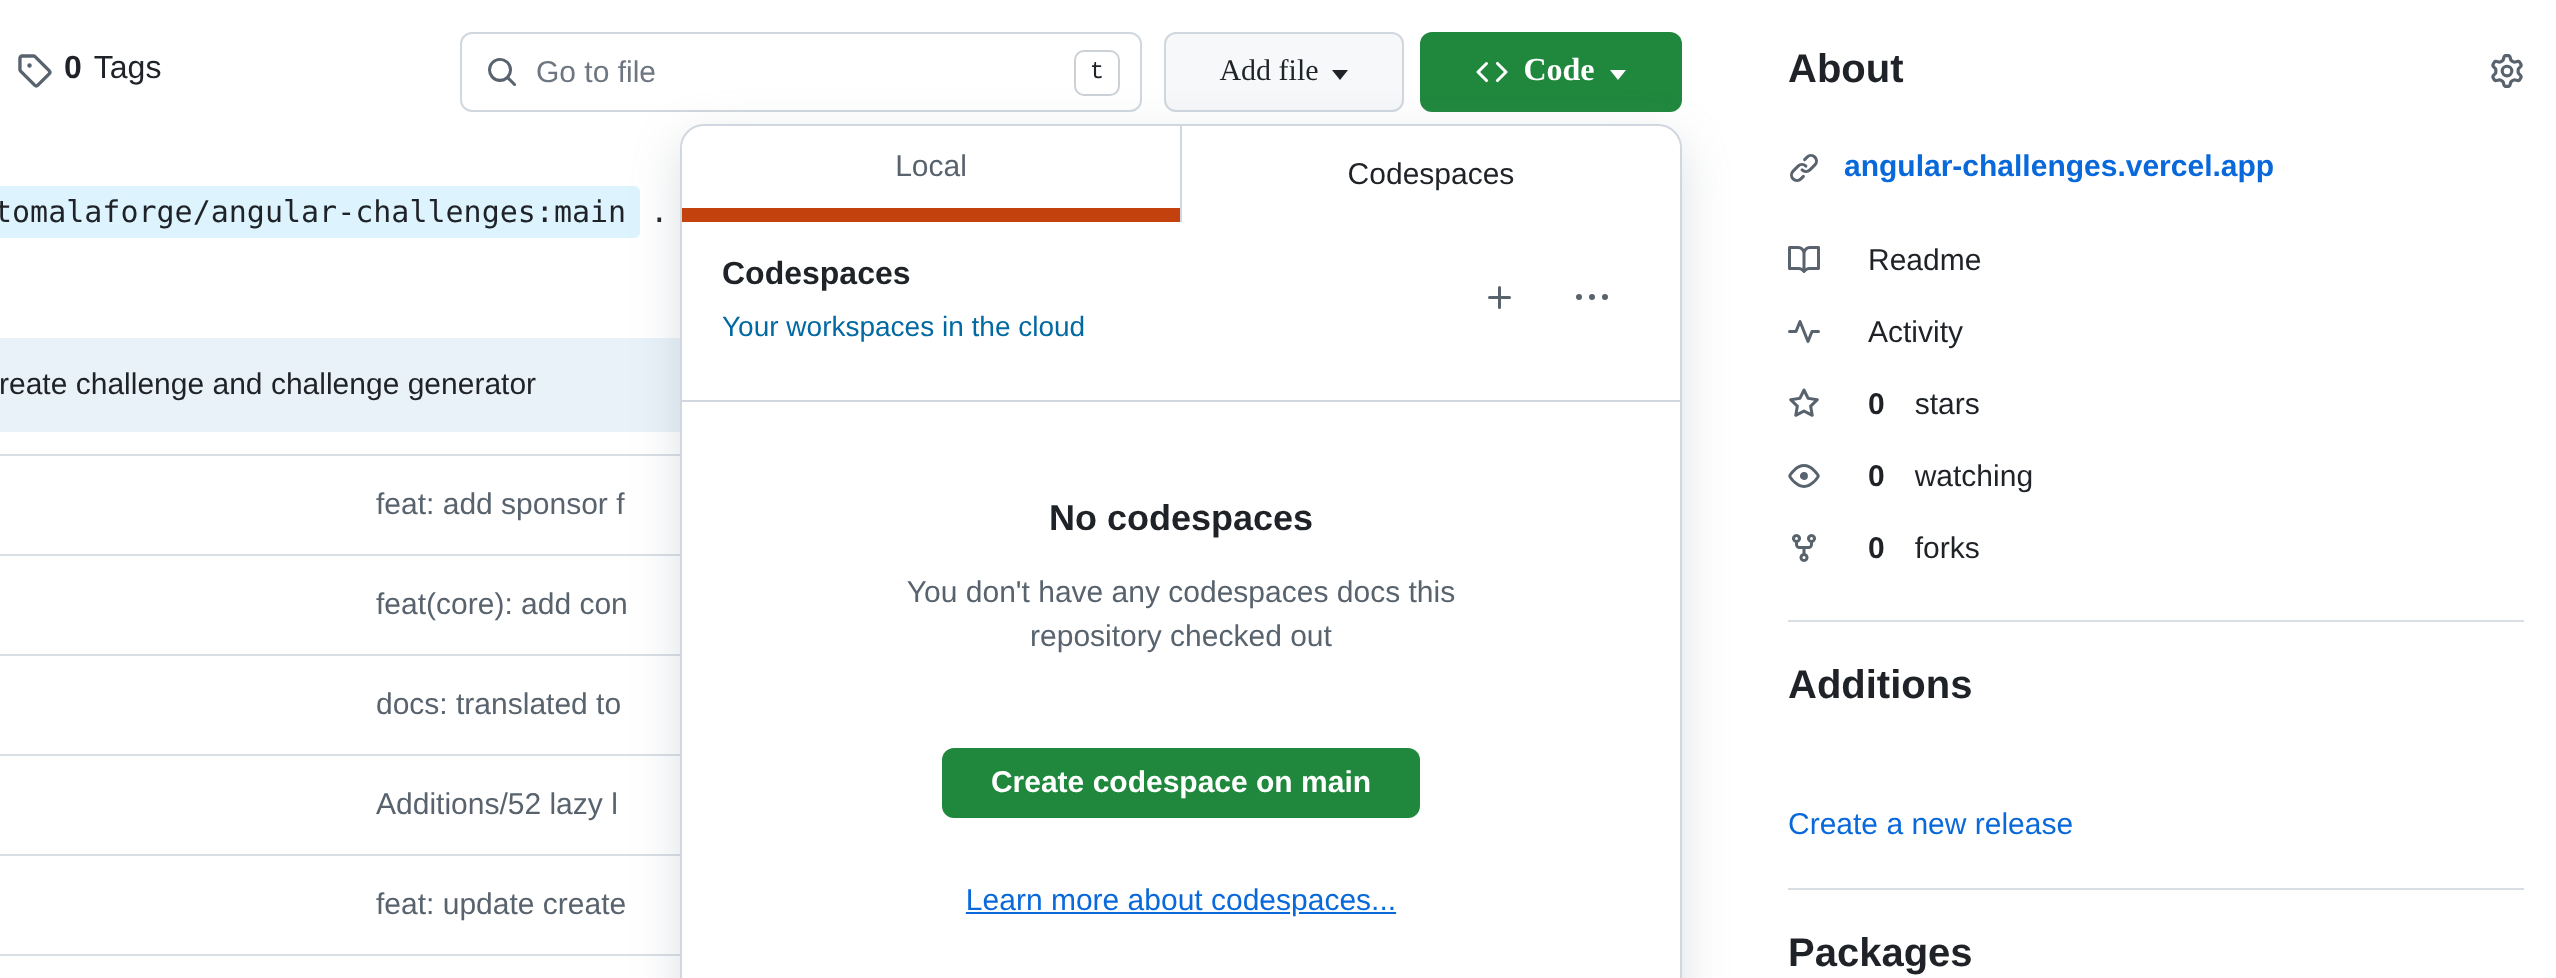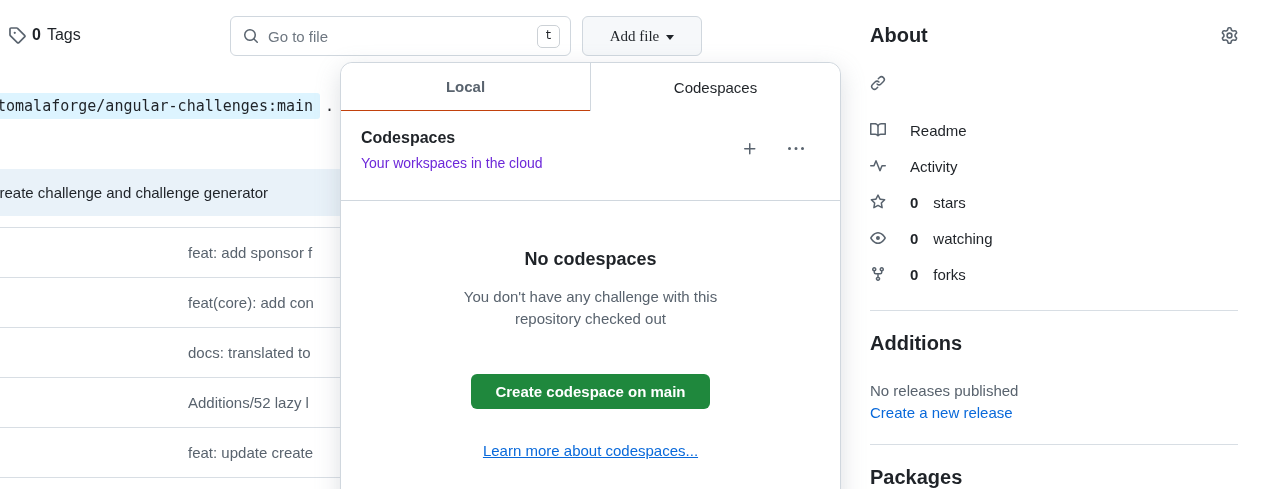--- a/index.html
+++ b/index.html
@@ -41,37 +41,37 @@
   .file-table { position:absolute; left:0; top:227px; width:841px; border-top:1px solid #d8dee4; }
   .file-row { height:50px; line-height:50px; border-bottom:1px solid #d8dee4;
     padding-left:188px; font-size:15px; color:#59636e; white-space:nowrap; overflow:hidden; cursor:pointer; }
 
   
   .panel { position:absolute; left:340px; top:62px; width:501px; height:460px; background:#fff;
     border:1px solid #d0d7de; border-radius:12px; box-shadow:0 8px 24px rgba(140,149,159,0.3); z-index:10; }
   .tabs { display:flex; height:48px; }
   .tab { flex:1; display:flex; align-items:center; justify-content:center; background:#fff;
     border:none; font-size:15px; cursor:pointer; font-family:inherit; }
-  .tab-local { color:#59636e; border-bottom:1px solid #c2410c; border-top-left-radius:12px;font-weight:bold; }
+  .tab-local { color:#59636e; border-bottom:7px solid #c2410c; border-top-left-radius:12px; }
   .tab-codespaces { color:#1f2328; border-left:1px solid #d0d7de; border-top-right-radius:12px; }
   .cs-header { height:90px; padding:18px 36px 0 20px; border-bottom:1px solid #d0d7de;
     display:flex; justify-content:space-between; }
   .cs-header .title { font-size:16px; font-weight:700; }
-  .cs-header .subtitle { font-size:14px; color:#6d28d9; margin-top:8px; }
+  .cs-header .subtitle { font-size:14px; color:#0369a1; margin-top:8px; }
   .cs-actions { display:flex; gap:30px; align-items:flex-start; padding-top:12px; }
   .icon-btn { background:none; border:none; color:#59636e; cursor:pointer; padding:0; }
   .empty { text-align:center; }
   .empty h3 { margin-top:48px; font-size:18px; font-weight:700; color:#1f2328; }
   .empty p { margin:16px auto 0; max-width:310px; font-size:15px; line-height:1.45; color:#59636e; }
   .cta { display:inline-block; margin-top:44px; padding:9px 24px; background:#1f883d; color:#fff;
     border:none; border-radius:6px; font-size:15px; font-weight:600; cursor:pointer; font-family:inherit;text-align:right; }
   .learn { display:block; margin-top:33px; color:#0969da; font-size:15px; text-decoration:underline; cursor:pointer; }
 
   
-  .sidebar { position:absolute; left:870px; top:0; width:368px; height:489px; }
+  .sidebar { position:absolute; left:894px; top:0; width:368px; height:489px; }
   .sidebar .h2 { position:absolute; font-size:20px; font-weight:700; color:#1f2328; }
   .about-title { top:24px; left:0; }
   .gear-btn { position:absolute; top:27px; right:0; }
   .website-row { position:absolute; top:75px; left:0; display:flex; align-items:center; gap:12px; }
   .website-row .icon { color:#59636e; }
   .website-link { font-size:15px; font-weight:700; color:#0969da; text-decoration:none; cursor:pointer; }
   .about-items { position:absolute; top:119px; left:0; }
   .about-item { display:flex; align-items:center; gap:24px; height:22px; margin-bottom:14px;
     font-size:15px; color:#1f2328; cursor:pointer; }
   .about-item .icon { color:#59636e; }
@@ -123,20 +123,29 @@
     </span>
     <span class="placeholder">Go to file</span>
     <span class="kbd">t</span>
   </div>
 
   <button class="btn add-file">
     <span>Add file</span>
     <span class="caret"></span>
   </button>
 
+  <button class="btn code-btn">
+    <span>
+      <svg width="16" height="16" viewBox="0 0 16 16" fill="currentColor">
+          <path d="M4.72 3.22a.75.75 0 0 1 1.06 1.06L2.06 8l3.72 3.72a.75.75 0 1 1-1.06 1.06L.47 8.53a.75.75 0 0 1 0-1.06l4.25-4.25Zm6.56 0a.75.75 0 1 0-1.06 1.06L13.94 8l-3.72 3.72a.75.75 0 1 0 1.06 1.06l4.25-4.25a.75.75 0 0 0 0-1.06l-4.25-4.25Z"></path>
+        </svg>
+    </span>
+    <span>Code</span>
+    <span class="caret"></span>
+  </button>
 
   <div class="panel">
     <div class="tabs">
       <button class="tab tab-local">Local</button>
       <button class="tab tab-codespaces">Codespaces</button>
     </div>
     <div class="cs-header">
       <div>
         <div class="title">Codespaces</div>
         <div class="subtitle">Your workspaces in the cloud</div>
@@ -153,21 +162,21 @@
           <span>
             <svg width="16" height="16" viewBox="0 0 16 16" fill="currentColor">
                 <path d="M8 9a1.5 1.5 0 1 0 0-3 1.5 1.5 0 0 0 0 3ZM1.5 9a1.5 1.5 0 1 0 0-3 1.5 1.5 0 0 0 0 3Zm13 0a1.5 1.5 0 1 0 0-3 1.5 1.5 0 0 0 0 3Z"></path>
               </svg>
           </span>
         </button>
       </div>
     </div>
     <div class="empty">
       <h3>No codespaces</h3>
-      <p>You don't have any challenge with this repository checked out</p>
+      <p>You don't have any codespaces docs this repository checked out</p>
       <button class="cta">Create codespace on main</button>
       <a class="learn">Learn more about codespaces...</a>
     </div>
   </div>
 
   <div class="sidebar">
     <h2 class="h2 about-title">About</h2>
     <button class="icon-btn gear-btn">
       <span>
         <svg width="17" height="17" viewBox="0 0 16 16" fill="currentColor">
@@ -175,20 +184,21 @@
           </svg>
       </span>
     </button>
 
     <div class="website-row">
       <span class="icon">
         <svg width="16" height="16" viewBox="0 0 16 16" fill="currentColor">
             <path d="m7.775 3.275 1.25-1.25a3.5 3.5 0 1 1 4.95 4.95l-2.5 2.5a3.5 3.5 0 0 1-4.95 0 .751.751 0 0 1 .018-1.042.751.751 0 0 1 1.042-.018 1.998 1.998 0 0 0 2.83 0l2.5-2.5a2.002 2.002 0 0 0-2.83-2.83l-1.25 1.25a.751.751 0 0 1-1.042-.018.751.751 0 0 1-.018-1.042Zm-4.69 9.64a1.998 1.998 0 0 0 2.83 0l1.25-1.25a.751.751 0 0 1 1.042.018.751.751 0 0 1 .018 1.042l-1.25 1.25a3.5 3.5 0 1 1-4.95-4.95l2.5-2.5a3.5 3.5 0 0 1 4.95 0 .751.751 0 0 1-.018 1.042.751.751 0 0 1-1.042.018 1.998 1.998 0 0 0-2.83 0l-2.5 2.5a1.998 1.998 0 0 0 0 2.83Z"></path>
           </svg>
       </span>
+      <a class="website-link">angular-challenges.vercel.app</a>
     </div>
 
     <div class="about-items">
       <div class="about-item">
         <span class="icon">
           <svg width="16" height="16" viewBox="0 0 16 16" fill="currentColor">
               <path d="M0 1.75A.75.75 0 0 1 .75 1h4.253c1.227 0 2.317.59 3 1.501A3.743 3.743 0 0 1 11.006 1h4.245a.75.75 0 0 1 .75.75v10.5a.75.75 0 0 1-.75.75h-4.507a2.25 2.25 0 0 0-1.591.659l-.622.621a.75.75 0 0 1-1.06 0l-.622-.621A2.25 2.25 0 0 0 5.258 13H.75a.75.75 0 0 1-.75-.75Zm7.251 10.324.004-5.073-.002-2.253A2.25 2.25 0 0 0 5.003 2.5H1.5v9h3.757a3.75 3.75 0 0 1 1.994.574ZM8.755 4.75l-.004 7.322a3.752 3.752 0 0 1 1.992-.572H14.5v-9h-3.495a2.25 2.25 0 0 0-2.25 2.25Z"></path>
             </svg>
         </span>
         <span>Readme</span>
@@ -225,19 +235,18 @@
               <path d="M5 5.372v.878c0 .414.336.75.75.75h4.5a.75.75 0 0 0 .75-.75v-.878a2.25 2.25 0 1 1 1.5 0v.878a2.25 2.25 0 0 1-2.25 2.25h-1.5v2.128a2.251 2.251 0 1 1-1.5 0V8.5h-1.5A2.25 2.25 0 0 1 3.5 6.25v-.878a2.25 2.25 0 1 1 1.5 0ZM5 3.25a.75.75 0 1 0-1.5 0 .75.75 0 0 0 1.5 0Zm6.75.75a.75.75 0 1 0 0-1.5.75.75 0 0 0 0 1.5Zm-3 8.75a.75.75 0 1 0-1.5 0 .75.75 0 0 0 1.5 0Z"></path>
             </svg>
         </span>
         <span class="count">0</span>
         <span>forks</span>
       </div>
     </div>
 
     <div class="divider hr1"></div>
     <h2 class="h2 releases-title">Additions</h2>
-    <p class="releases-empty">No releases published</p>
     <a class="releases-cta">Create a new release</a>
     <div class="divider hr2"></div>
     <h2 class="h2 packages-title">Packages</h2>
   </div>
 
 </div>
 
 </body></html>

